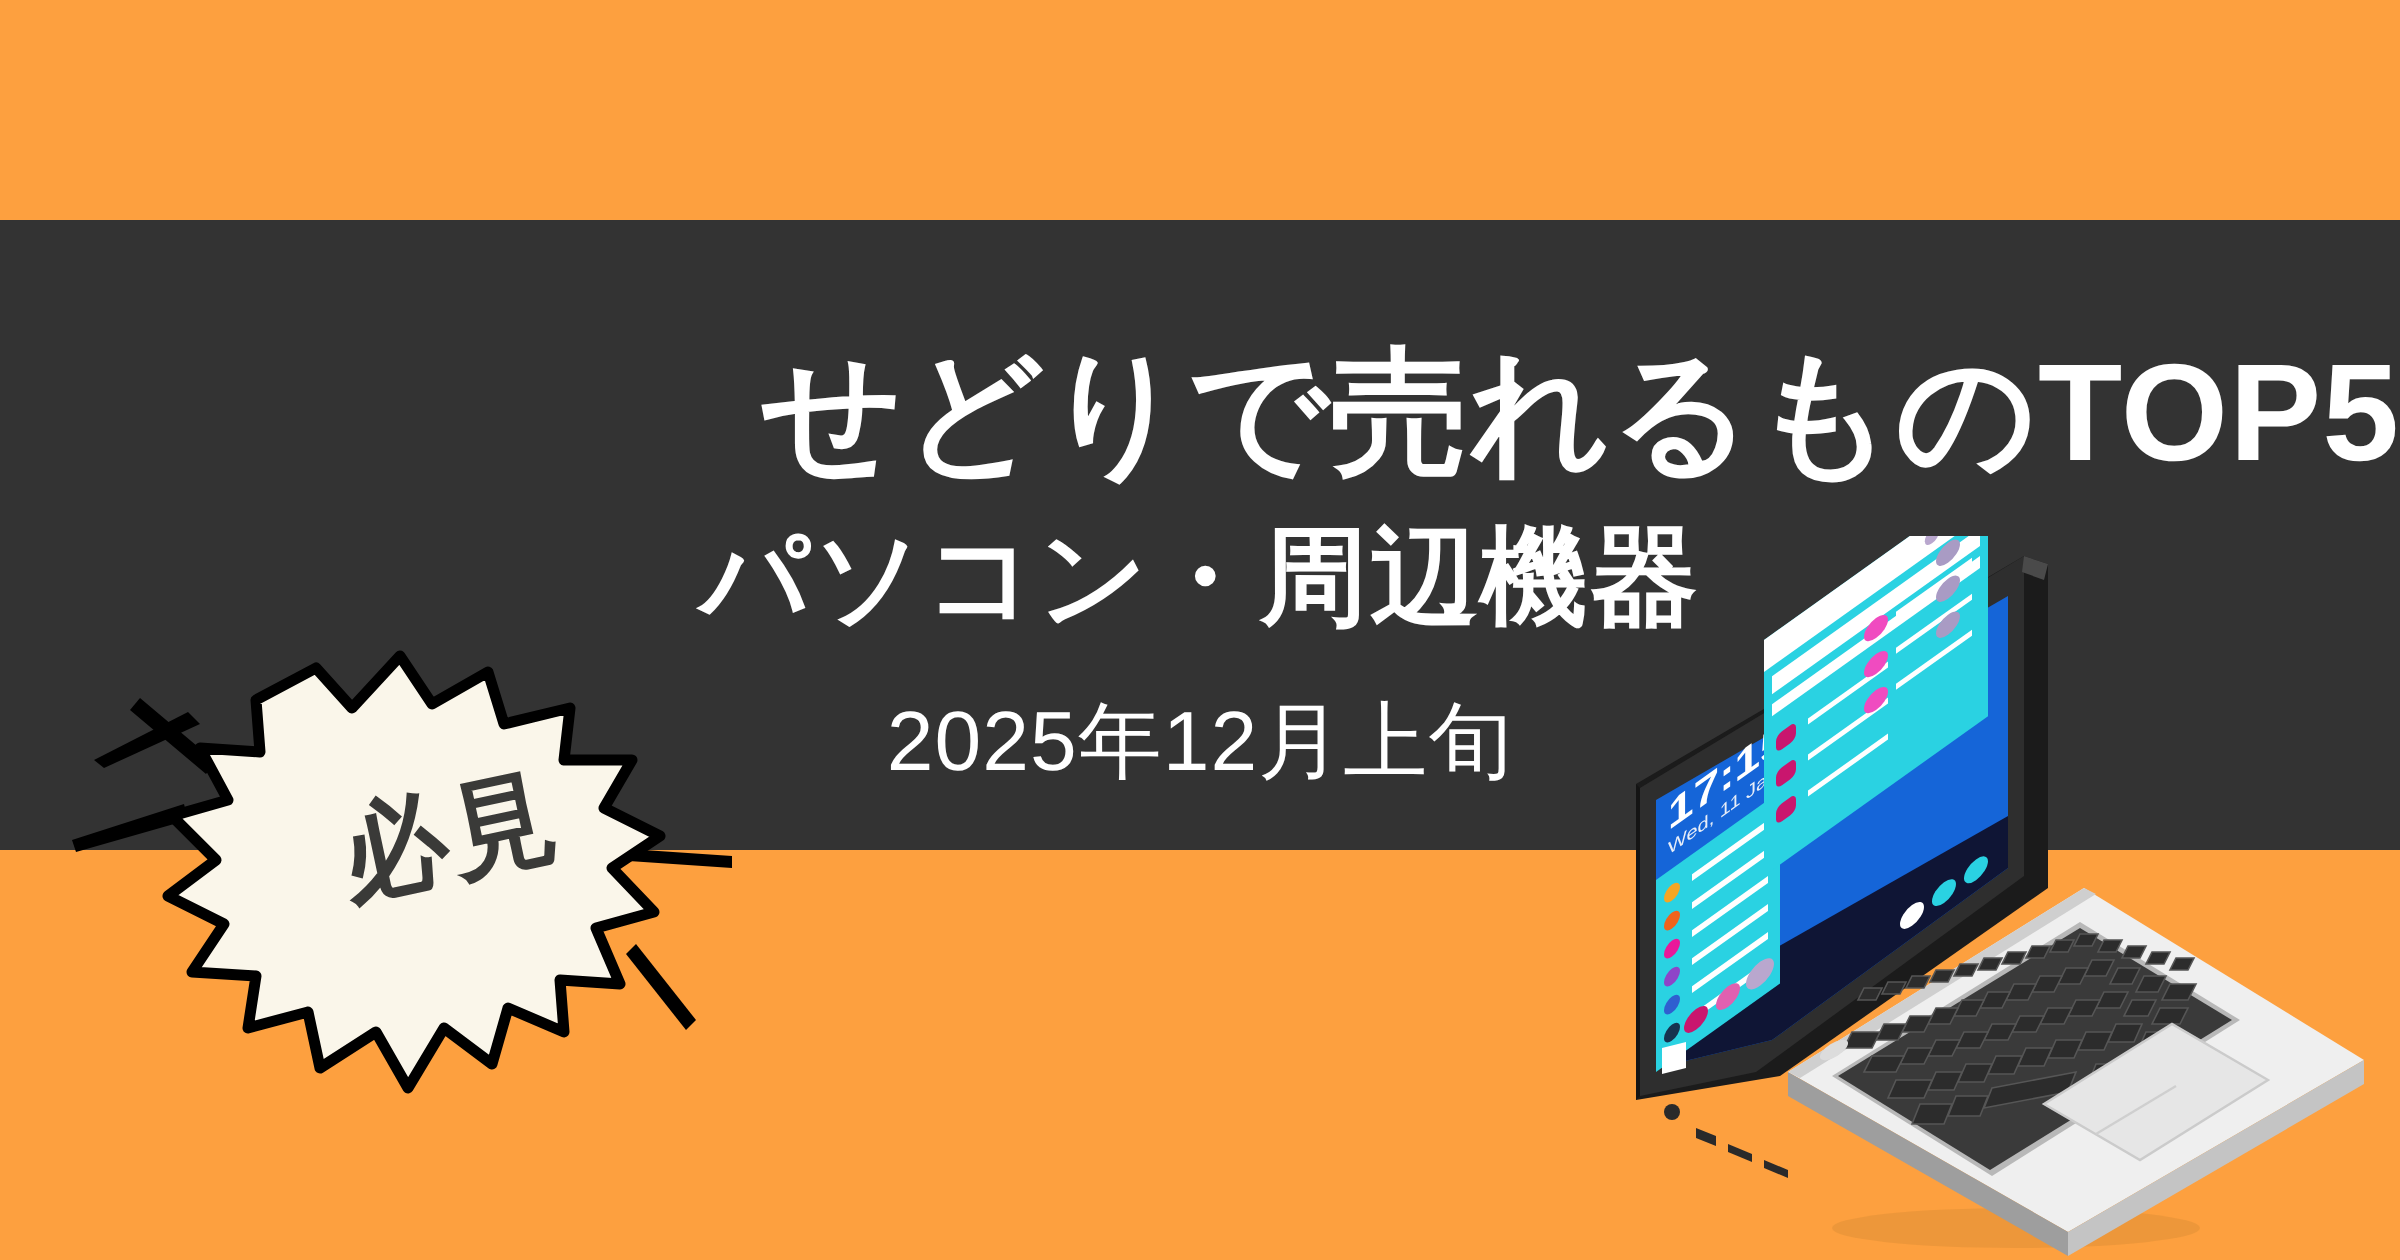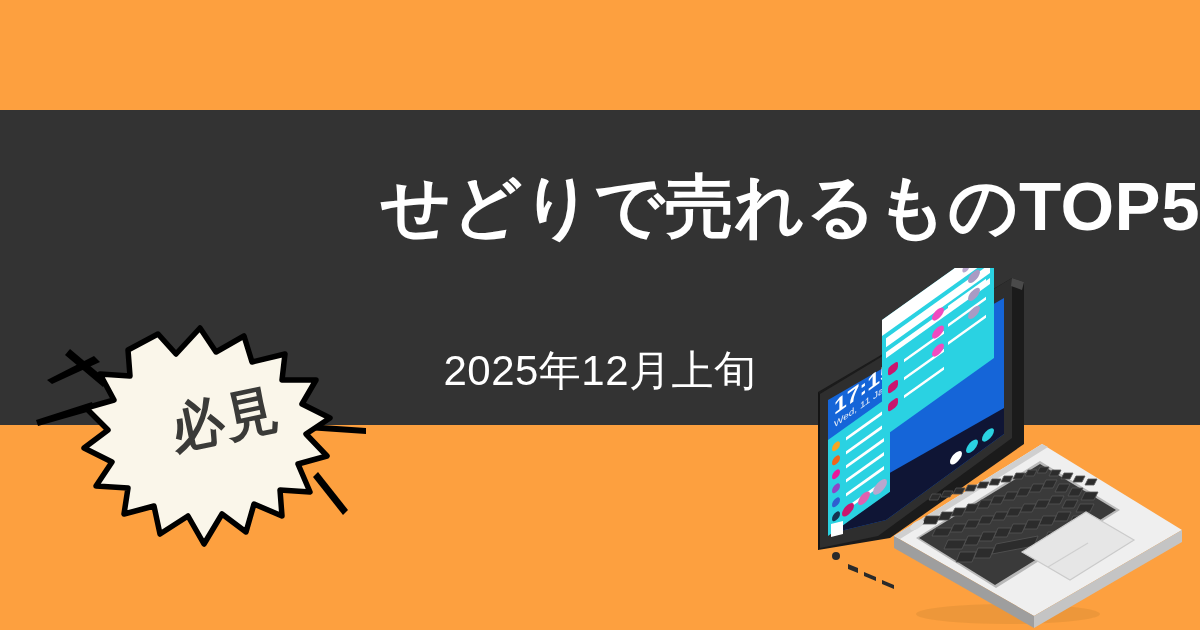--- a/index.html
+++ b/index.html
@@ -353,16 +353,17 @@
                L 70 54
                L 100 56
                L 98 30
                Z" fill="#FAF6EA" stroke="#000000" stroke-width="5.5" stroke-linejoin="round"></path>
     </svg>
   </div>
   <div class="burst-label">必見</div>
 
   <div class="text-block">
     <div class="title-main">せどりで売れるものTOP5</div>
+    <div class="title-sub">パソコン・周辺機器</div>
     <div class="title-date">2025年12月上旬</div>
   </div>
 
 </div>
 
 </body></html>

